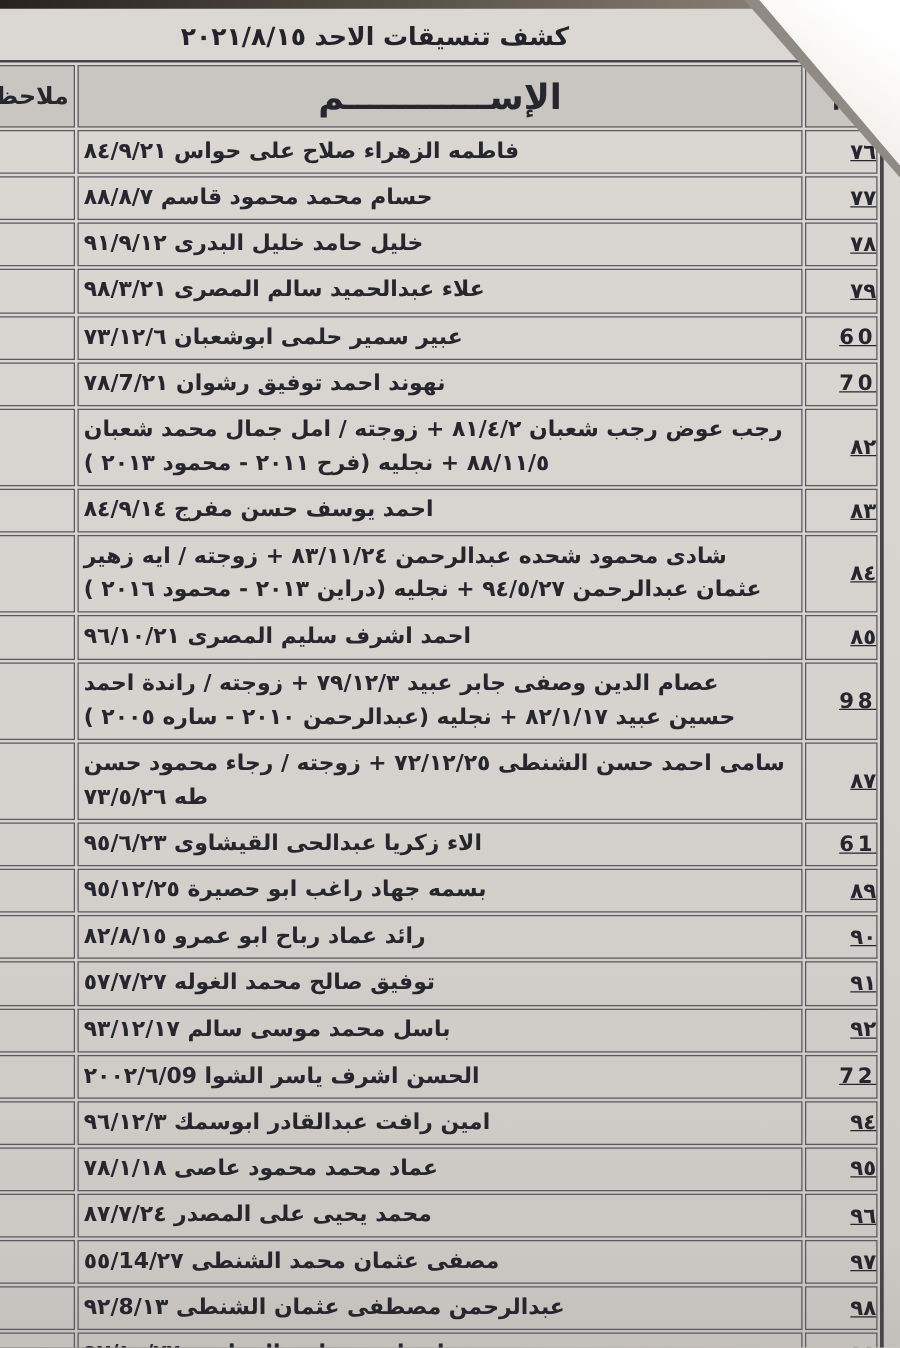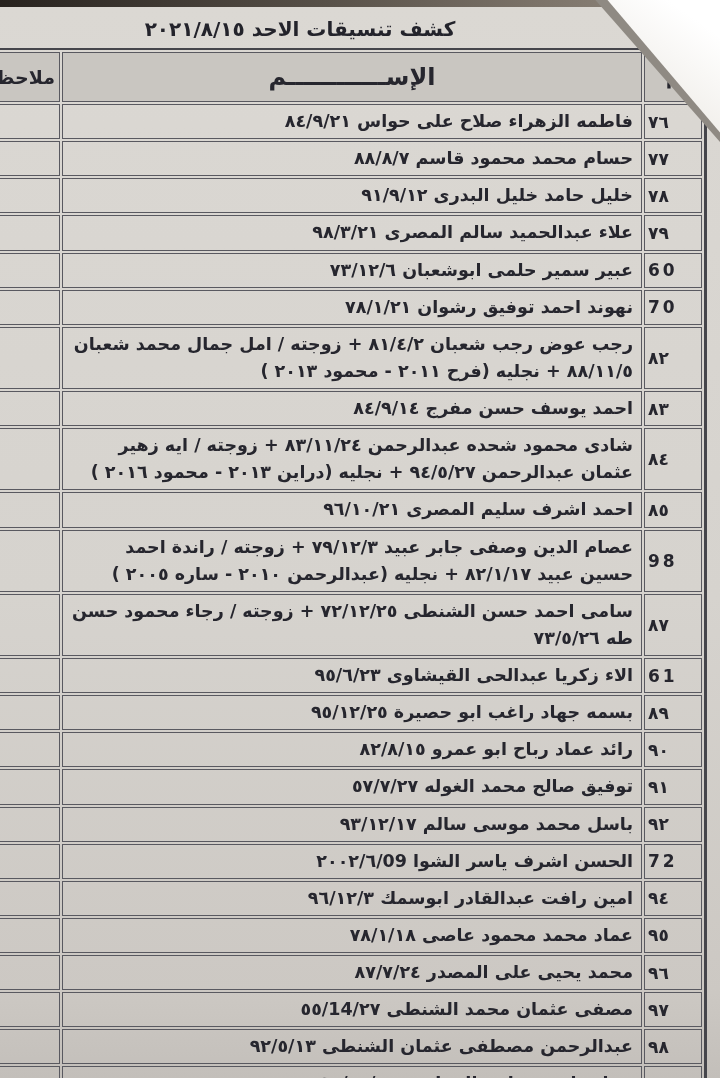--- a/index.html
+++ b/index.html
@@ -43,40 +43,41 @@
   col.c-name  { width: 580px; }
   col.c-notes { width: auto;  }
   th, td {
     border: 1px solid #595960;
     color: #26262e;
     vertical-align: middle;
   }
   thead th {
     background: #c9c6c1;
     height: 50px;
-    font-size: 24px;
+    font-size: 28px;
   }
   th.h-no { font-size: 19px; }
   th.h-name { text-align: center; font-weight: bold; }
   th.h-notes {
     text-align: right;
     font-size: 19px;
     padding-right: 4px;
     overflow: hidden;
     white-space: nowrap;
   }
   td { height: 31px; background: transparent; }
   td.no-cell {
-    text-align: left;
+    text-align: right;
     font-size: 17px;
     letter-spacing: 3px;
     padding-left: 3px;
+    text-decoration: underline;
   }
   td.name-cell {
-    text-align: right;
+    text-align: left;
     font-size: 17.5px;
     line-height: 1.55;
     padding: 3px 8px 3px 4px;
   }
   td.notes-cell { }
   
   .corner-fold-shadow {
     position: absolute;
     top: 0; right: 0;
     width: 152px; height: 142px;
@@ -138,21 +139,21 @@
   </tr>
 
   <tr>
     <td class="no-cell">60</td>
     <td class="name-cell">عبير سمير حلمى ابوشعبان ٧٣/١٢/٦</td>
     <td class="notes-cell"></td>
   </tr>
 
   <tr>
     <td class="no-cell">70</td>
-    <td class="name-cell">نهوند احمد توفيق رشوان ٧٨/١/٢١</td>
+    <td class="name-cell">نهوند احمد توفيق رشوان ٧٨/7/٢١</td>
     <td class="notes-cell"></td>
   </tr>
 
   <tr>
     <td class="no-cell">٨٢</td>
     <td class="name-cell">رجب عوض رجب شعبان ٨١/٤/٢ + زوجته / امل جمال محمد شعبان ٨٨/١١/٥ + نجليه (فرح ٢٠١١ - محمود ٢٠١٣ )</td>
     <td class="notes-cell"></td>
   </tr>
 
   <tr>
@@ -240,21 +241,21 @@
   </tr>
 
   <tr>
     <td class="no-cell">٩٧</td>
     <td class="name-cell">مصفى عثمان محمد الشنطى ٥٥/14/٢٧</td>
     <td class="notes-cell"></td>
   </tr>
 
   <tr>
     <td class="no-cell">٩٨</td>
-    <td class="name-cell">عبدالرحمن مصطفى عثمان الشنطى ٩٢/٥/١٣</td>
+    <td class="name-cell">عبدالرحمن مصطفى عثمان الشنطى ٩٢/8/١٣</td>
     <td class="notes-cell"></td>
   </tr>
 
   <tr>
     <td class="no-cell">٩٩</td>
     <td class="name-cell">همام ناصر عرابى الحرازين ٩٢/١٠/٢٧</td>
     <td class="notes-cell"></td>
   </tr>
 
 </tbody>

